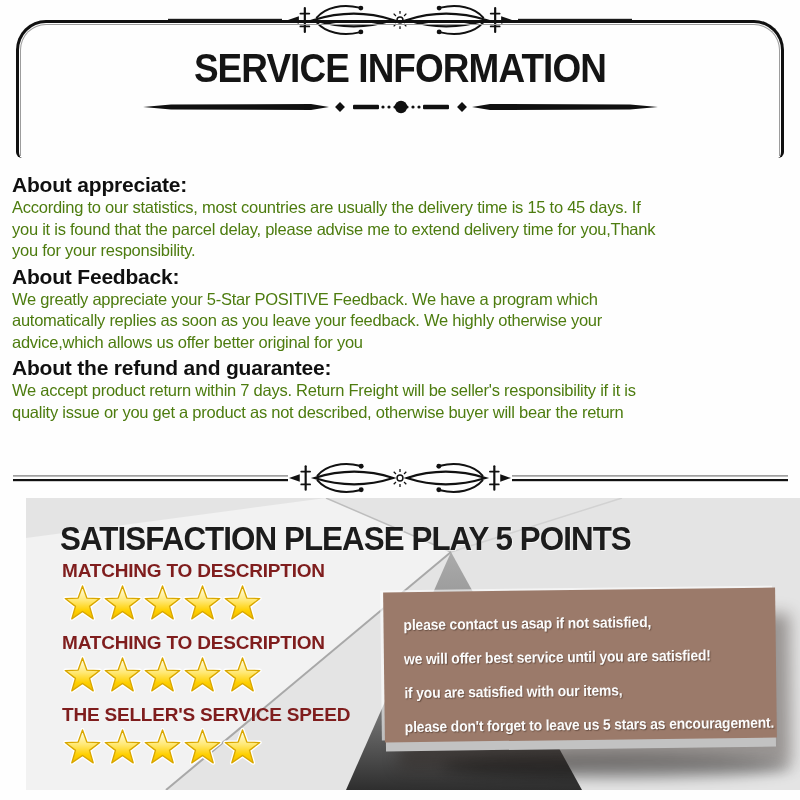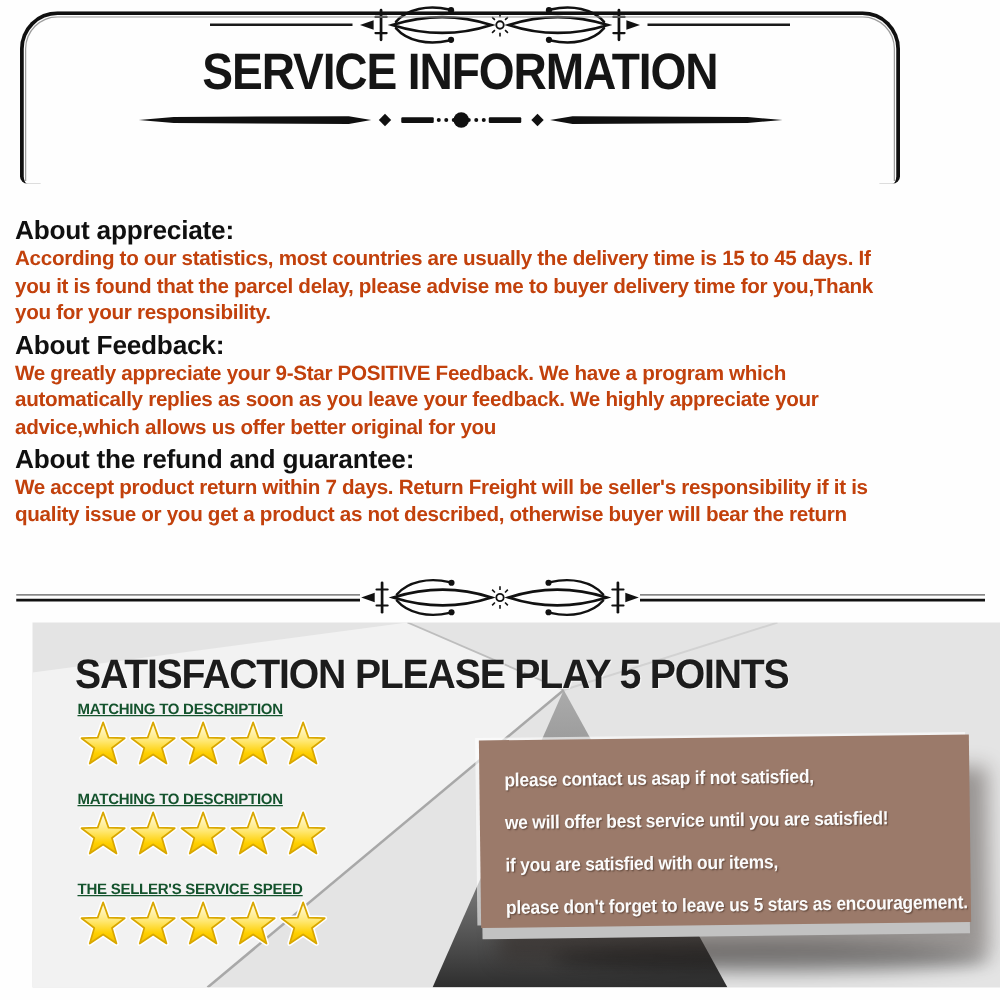--- a/index.html
+++ b/index.html
@@ -5,45 +5,45 @@
   * { margin:0; padding:0; box-sizing:border-box; }
   html,body { width:800px; height:800px; background:#ffffff; overflow:hidden;
     font-family:"Liberation Sans", sans-serif; }
   .stage { position:relative; width:800px; height:800px; background:#fefefe; }
 
   
   .ornament-top { position:absolute; left:0; top:0; width:800px; height:40px; }
   .divider-mid  { position:absolute; left:0; top:458px; width:800px; height:40px; }
 
   
-  .service-box { position:absolute; left:16px; top:9px; width:704px; height:138px;
+  .service-box { position:absolute; left:16px; top:20px; width:768px; height:138px;
     border:3px solid #101010; border-bottom:none; border-radius:30px 30px 6px 6px; }
   .service-box-inner { margin:1px; height:132px; border:1px solid #9d9d9d; border-bottom:none;
     border-radius:26px 26px 0 0; text-align:center; }
   .service-title { margin-top:20px; font-size:41px; font-weight:bold; color:#151515;
     letter-spacing:-1px; display:inline-block; transform:scaleX(0.9); white-space:nowrap; }
   .title-divider { display:block; margin:6px auto 0 auto; }
 
   
   .info { position:absolute; left:12px; top:170px; width:780px; }
   .info-heading { font-size:21px; font-weight:bold; color:#101010; margin-top:3px;
     letter-spacing:-0.2px; }
-  .info-line { font-size:16.5px; font-weight:bold; color:#c2410c; line-height:21.5px;
+  .info-line { font-size:16.5px; font-weight:normal; color:#4d7c0f; line-height:21.5px;
     letter-spacing:-0.25px; white-space:nowrap; }
 
   
   .panel { position:absolute; left:26px; top:498px; width:782px; height:292px;
     background:#e4e4e4; overflow:hidden; }
   .panel-folds { position:absolute; left:0; top:0; width:782px; height:292px; }
   .panel-title { position:absolute; left:34px; top:22px; font-size:33px; font-weight:bold;
     color:#1c1c1c; letter-spacing:-1px; white-space:nowrap; transform:scaleX(0.95);
     transform-origin:left center; text-shadow:1px 1px 0 rgba(255,255,255,0.55); }
   .rating { position:absolute; left:36px; }
-  .rating-label { font-size:12px; font-weight:bold; color:#14532d; letter-spacing:-0.2px;
-    white-space:nowrap;text-decoration:underline; }
+  .rating-label { font-size:19px; font-weight:bold; color:#7f1d1d; letter-spacing:-0.2px;
+    white-space:nowrap; }
   .stars { display:flex; margin-top:1px; }
   .stars svg { width:41px; height:40px; margin-right:-1px; }
   .rating-1 { top:62px; }
   .rating-2 { top:134px; }
   .rating-3 { top:206px; }
 
   
   .notice { position:absolute; left:358px; top:92px; width:392px; height:150px;
     background:#9b7a6a; transform:rotate(-0.7deg); padding:16px 0 0 20px;
     box-shadow:-3px -2px 0 rgba(255,255,255,0.6), 0 10px 0 -1px #c2c2c2,
@@ -124,26 +124,26 @@
           <rect x="315.5" y="5.5" width="7" height="7" transform="rotate(45 319 9)"></rect>
           <polygon points="515,9 487,6.6 347,5.9 329,9 347,12.1 487,11.4"></polygon>
         </g>
       </svg>
     </div>
   </div>
 
   <div class="info">
     <div class="info-heading">About appreciate:</div>
     <div class="info-line">According to our statistics, most countries are usually the delivery time is 15 to 45 days. If</div>
-    <div class="info-line">you it is found that the parcel delay, please advise me to buyer delivery time for you,Thank</div>
+    <div class="info-line">you it is found that the parcel delay, please advise me to extend delivery time for you,Thank</div>
     <div class="info-line">you for your responsibility.</div>
 
     <div class="info-heading">About Feedback:</div>
-    <div class="info-line">We greatly appreciate your 9-Star POSITIVE Feedback. We have a program which</div>
-    <div class="info-line">automatically replies as soon as you leave your feedback. We highly appreciate your</div>
+    <div class="info-line">We greatly appreciate your 5-Star POSITIVE Feedback. We have a program which</div>
+    <div class="info-line">automatically replies as soon as you leave your feedback. We highly otherwise your</div>
     <div class="info-line">advice,which allows us offer better original for you</div>
 
     <div class="info-heading">About the refund and guarantee:</div>
     <div class="info-line">We accept product return within 7 days. Return Freight will be seller's responsibility if it is</div>
     <div class="info-line">quality issue or you get a product as not described, otherwise buyer will bear the return</div>
   </div>
 
   <svg class="divider-mid">
     <rect x="13" y="17.3" width="275" height="1.2" fill="#777"></rect>
     <rect x="13" y="21" width="275" height="2.2" fill="#111"></rect>

